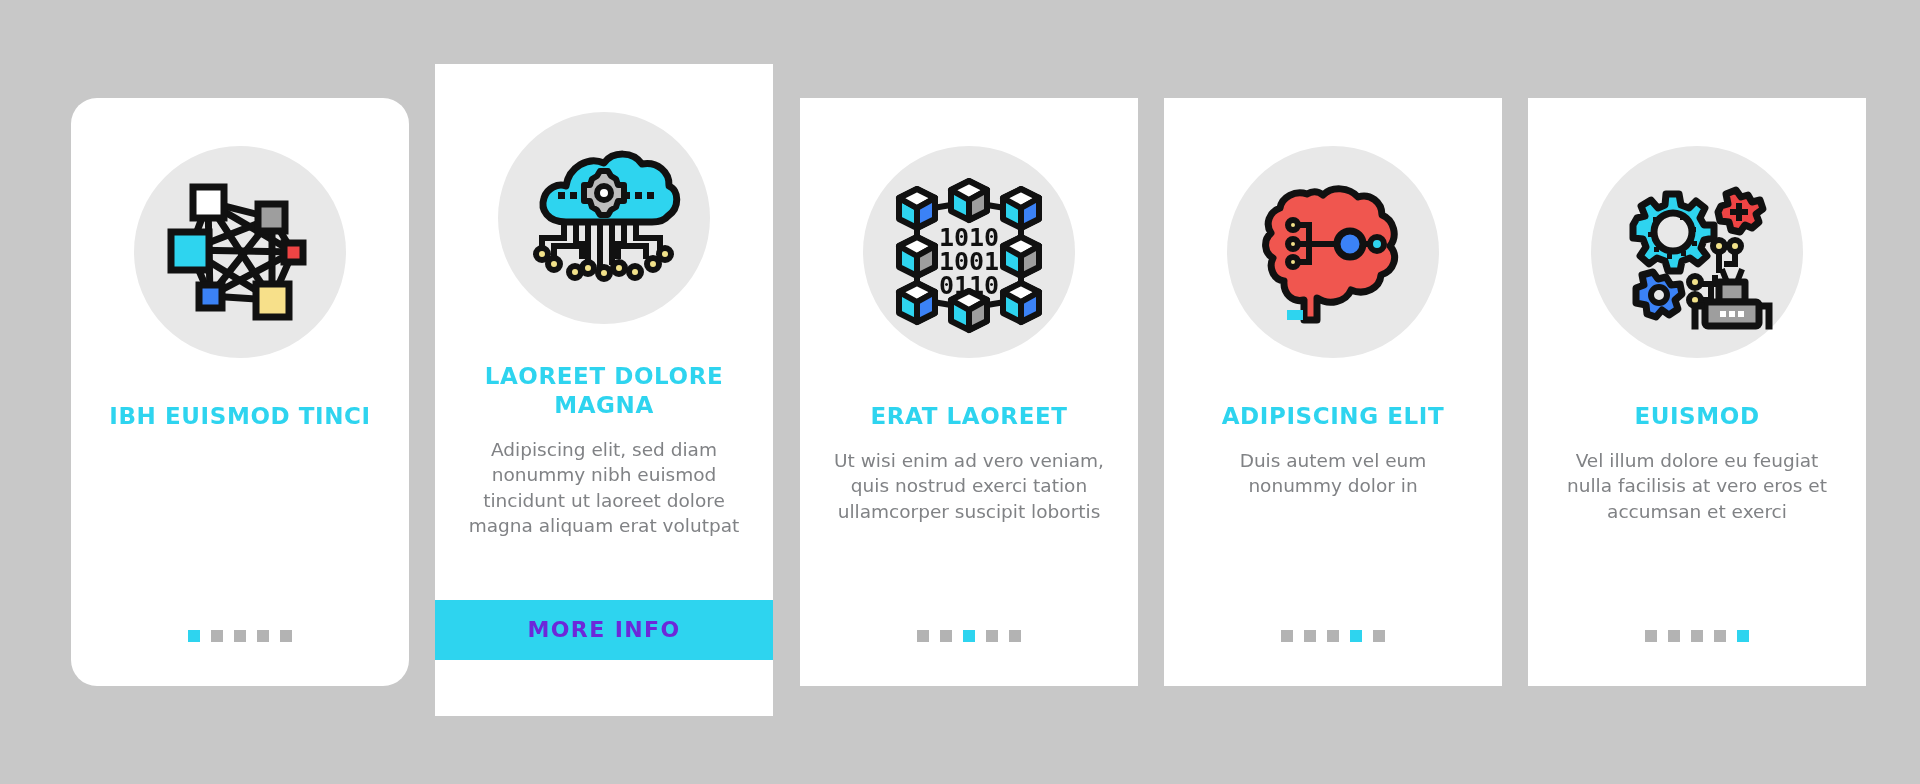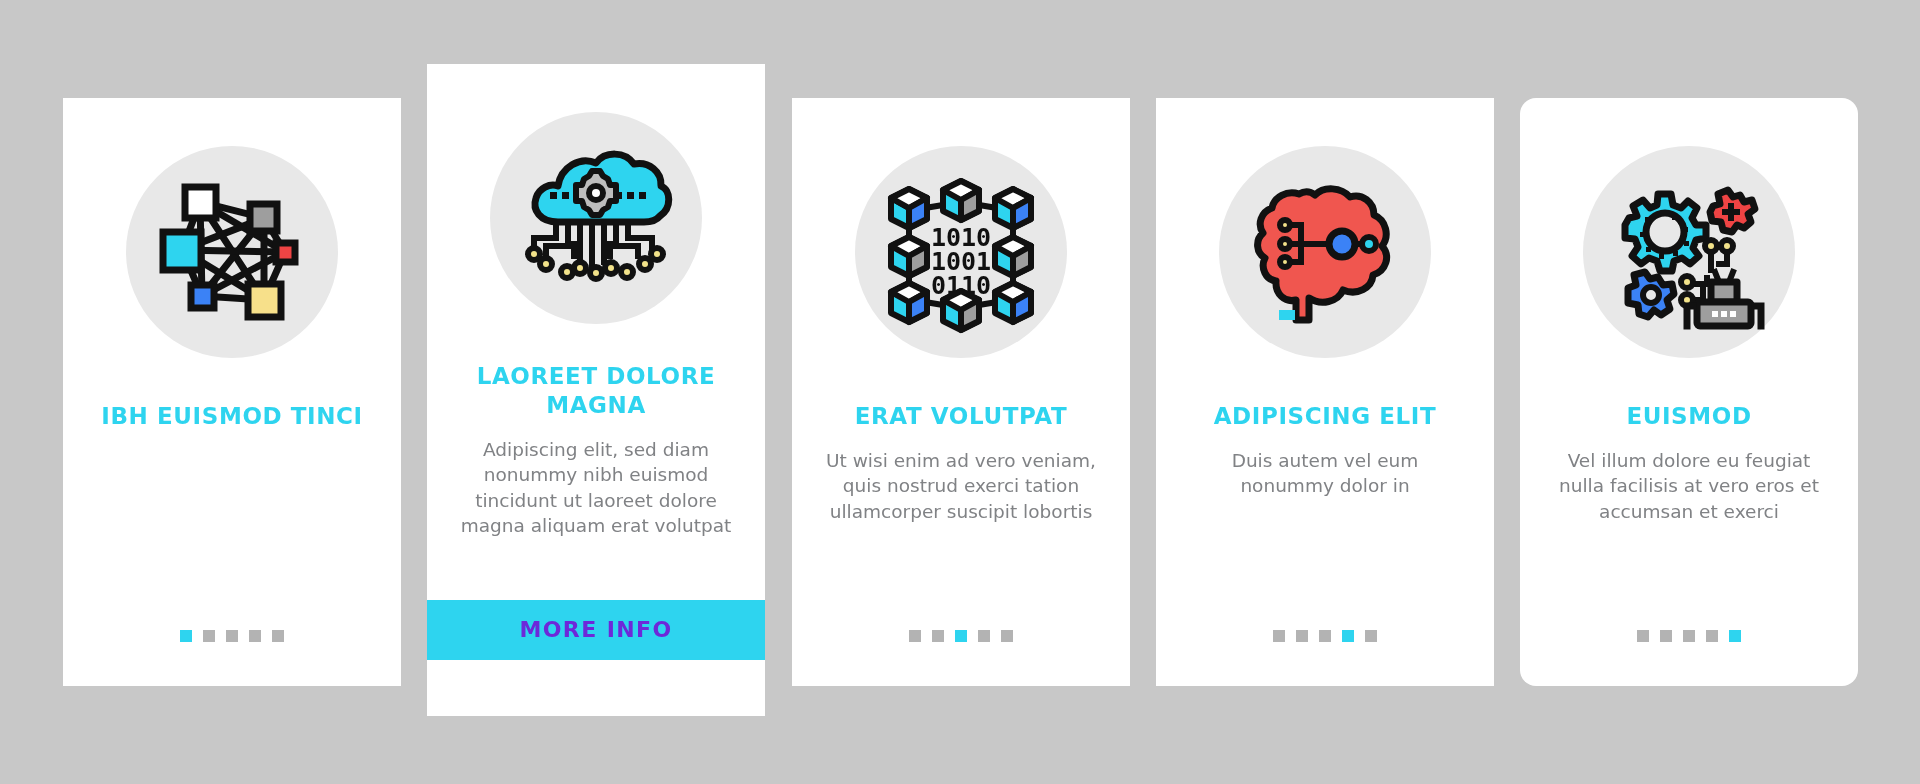--- a/index.html
+++ b/index.html
@@ -16,27 +16,28 @@
     height: 784px;
     background: #c8c8c8;
   }
   .card {
     position: absolute;
     background: #ffffff;
     display: flex;
     flex-direction: column;
     align-items: center;
     overflow: hidden;
+    margin-left: 8px;
   }
   
-  .card-1 { left: 63px;   top: 98px;  width: 338px; height: 588px; }
+  .card-1 { left: 63px;   top: 98px;  width: 338px; height: 588px; border-radius: 26px; }
   .card-2 { left: 427px;  top: 64px;  width: 338px; height: 652px; }
   .card-3 { left: 792px;  top: 98px;  width: 338px; height: 588px; }
   .card-4 { left: 1156px; top: 98px;  width: 338px; height: 588px; justify-content: flex-end; }
-  .card-5 { left: 1520px; top: 98px;  width: 338px; height: 588px; border-radius: 16px; }
+  .card-5 { left: 1520px; top: 98px;  width: 338px; height: 588px; }
 
   .icon-wrap {
     margin-top: 48px;
     width: 212px;
     height: 212px;
     border-radius: 50%;
     background: #e8e8e8;
     display: flex;
     align-items: center;
     justify-content: center;
@@ -251,21 +252,21 @@
             <path d="M0 0 L18 -10 L18 11 L0 20 Z" fill="#3b82f6" stroke="#111111" stroke-width="6" stroke-linejoin="round"></path>
           </g>
         </g>
         <g fill="#111111" font-family="DejaVu Sans Mono, monospace" font-size="25" font-weight="bold" text-anchor="middle">
           <text x="82" y="76">1010</text>
           <text x="82" y="100">1001</text>
           <text x="82" y="124">0110</text>
         </g>
       </svg>
     </div>
-    <div class="card-title">ERAT VOLUTPAT</div>
+    <div class="card-title">ERAT LAOREET</div>
     <div class="card-body">Ut wisi enim ad vero veniam, quis nostrud exerci tation ullamcorper suscipit lobortis</div>
     <div class="spacer"></div>
     <div class="dots">
       <span class="dot"></span>
       <span class="dot"></span>
       <span class="dot active"></span>
       <span class="dot"></span>
       <span class="dot"></span>
     </div>
   </div>

